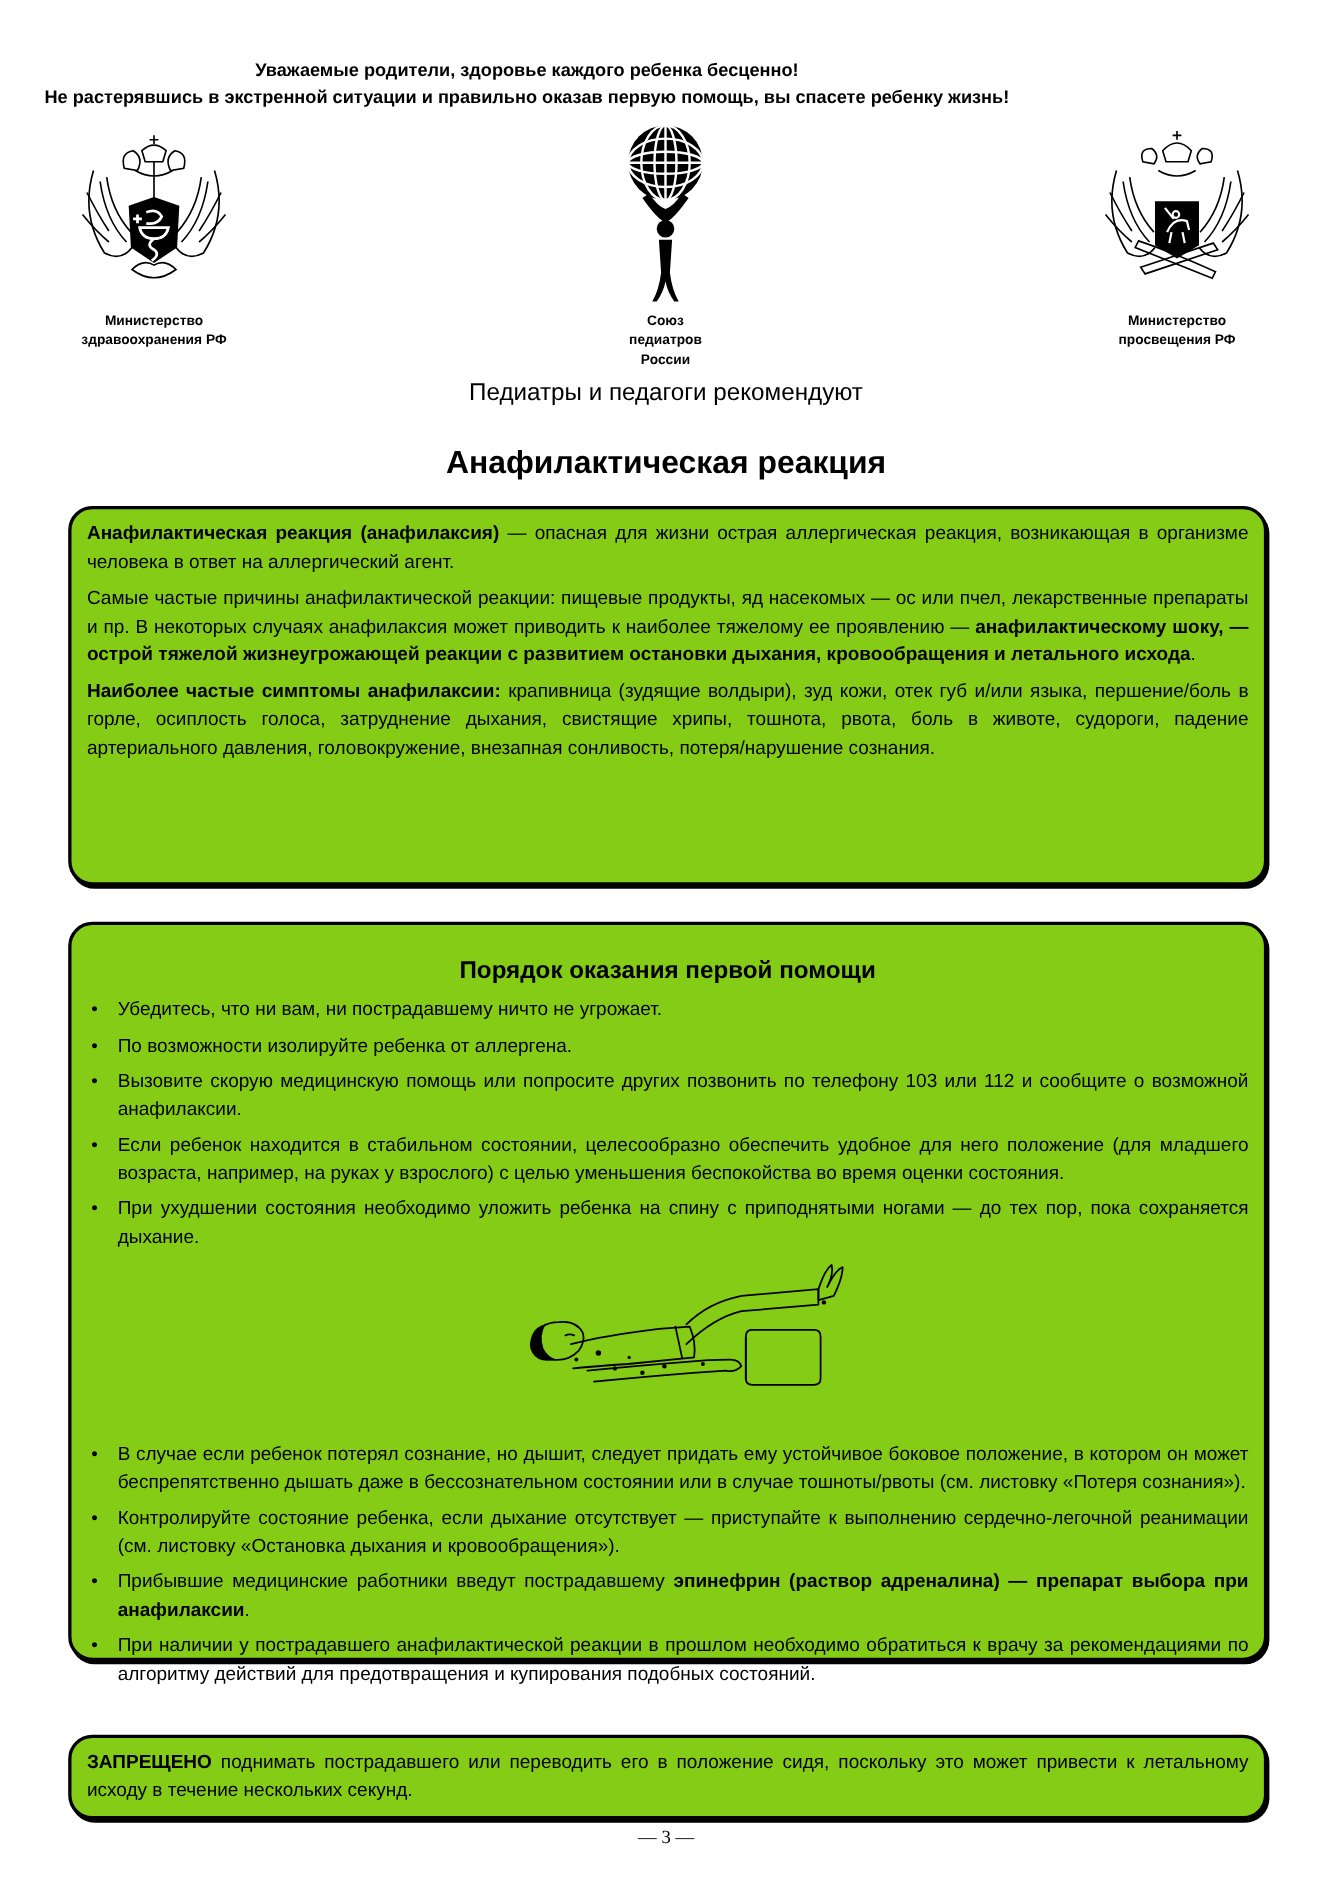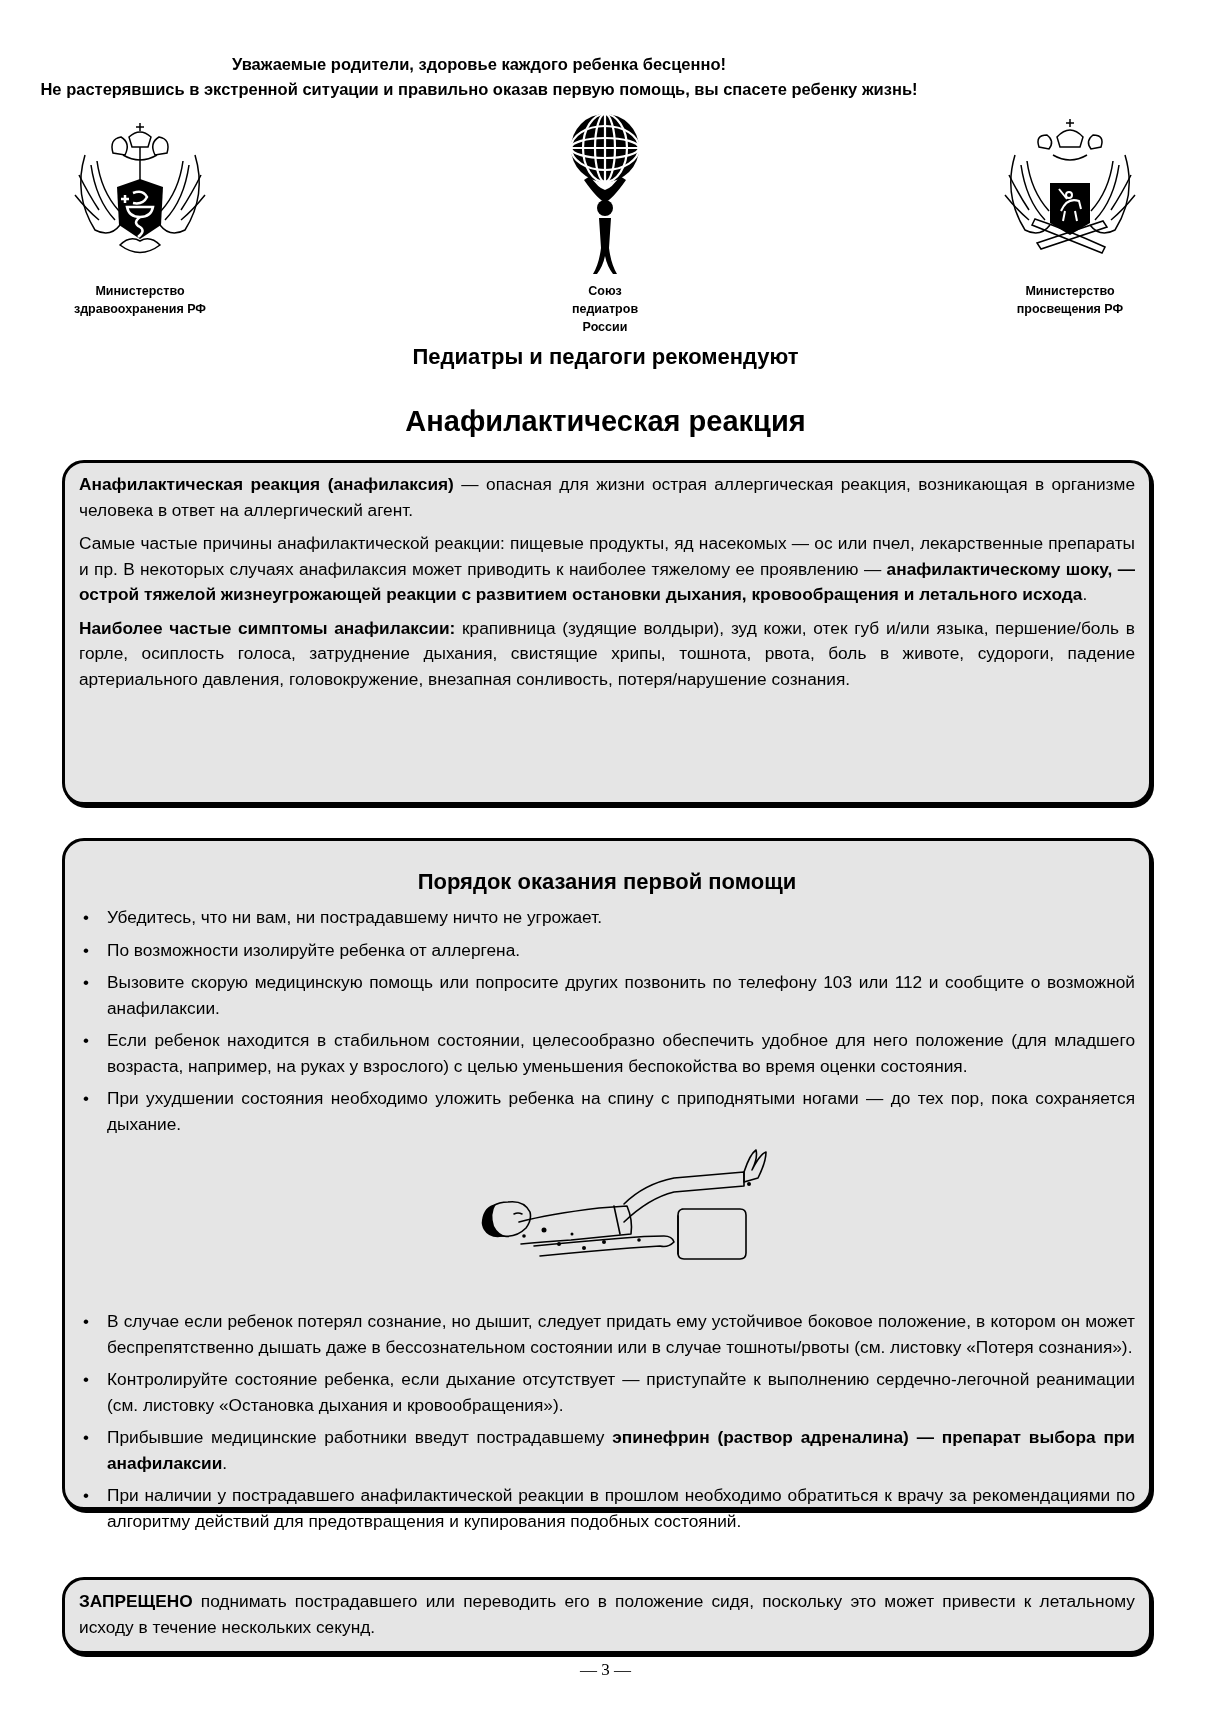--- a/index.html
+++ b/index.html
@@ -16,30 +16,30 @@
     }
     .logo svg { display: block; margin: 0 auto; }
     .logo-left { left: 40px; top: 115px; width: 200px; }
     .logo-mid { left: 505px; top: 110px; width: 200px; }
     .logo-right { left: 970px; top: 115px; width: 200px; }
     .logo-left .cap, .logo-right .cap { margin-top: 12px; }
     .logo-mid .cap { margin-top: 2px; }
 
     .subtitle {
       position: absolute; top: 344px; left: 0; width: 1211px; text-align: center;
-      font-weight: bold; font-size: 22px;
+      font-weight: normal; font-size: 22px;
     }
     .title {
       position: absolute; top: 393px; left: 0; width: 1211px; text-align: center;
       font-weight: bold; font-size: 29px; margin-top: 12px;
     }
 
     .box {
       position: absolute; left: 62px; width: 1090px; box-sizing: border-box;
-      border: 3px solid #000; border-radius: 22px; background: #e5e5e5;
+      border: 3px solid #000; border-radius: 22px; background: #84cc16;
       box-shadow: 2px 3px 0 #000;
       font-size: 17.3px; line-height: 25.5px; text-align: justify;
     }
     .box p { margin: 0; }
     .box-def { top: 460px; height: 345px; padding: 9px 14px 0 14px; }
     .box-def p + p { margin-top: 8px; }
     .box-aid { top: 838px; height: 672px; padding: 24px 14px 0 14px; }
     .box-ban { top: 1577px; height: 77px; padding: 9px 14px 0 14px; }
 
     .box-aid h2 {

